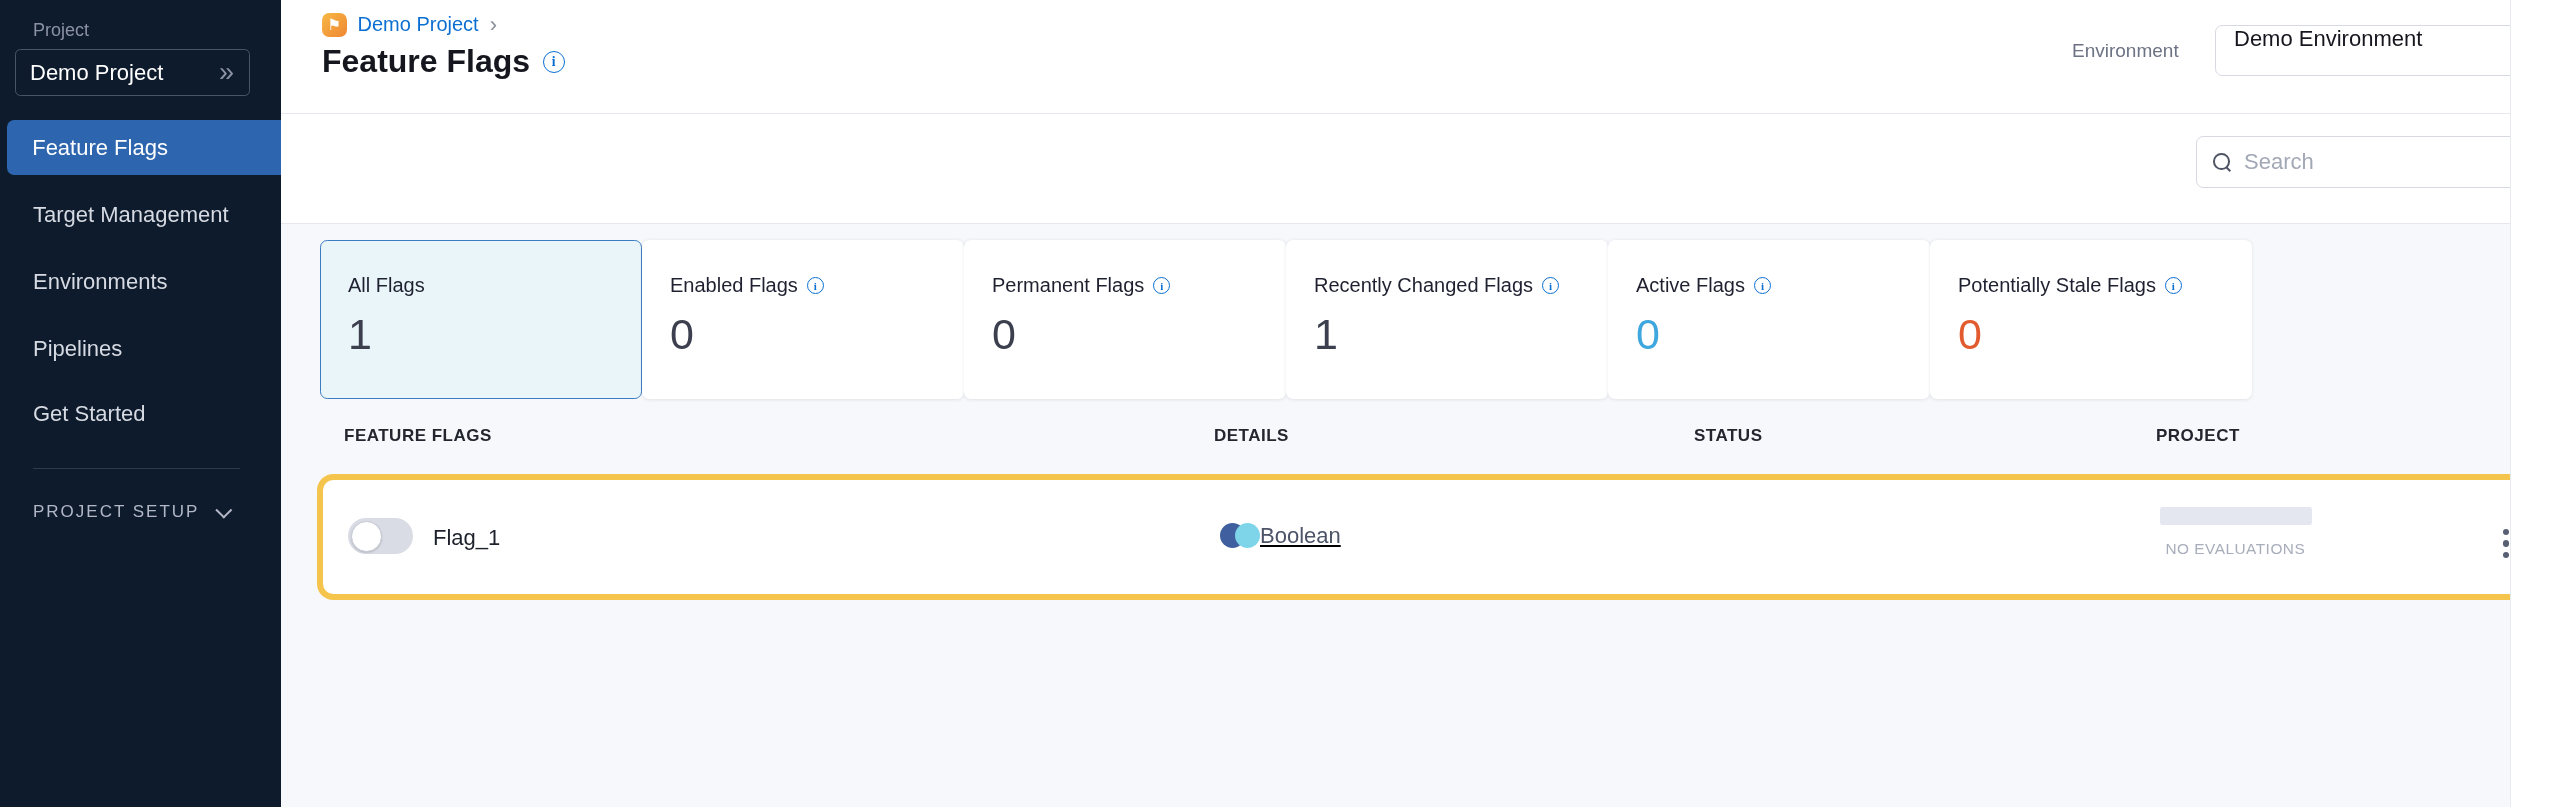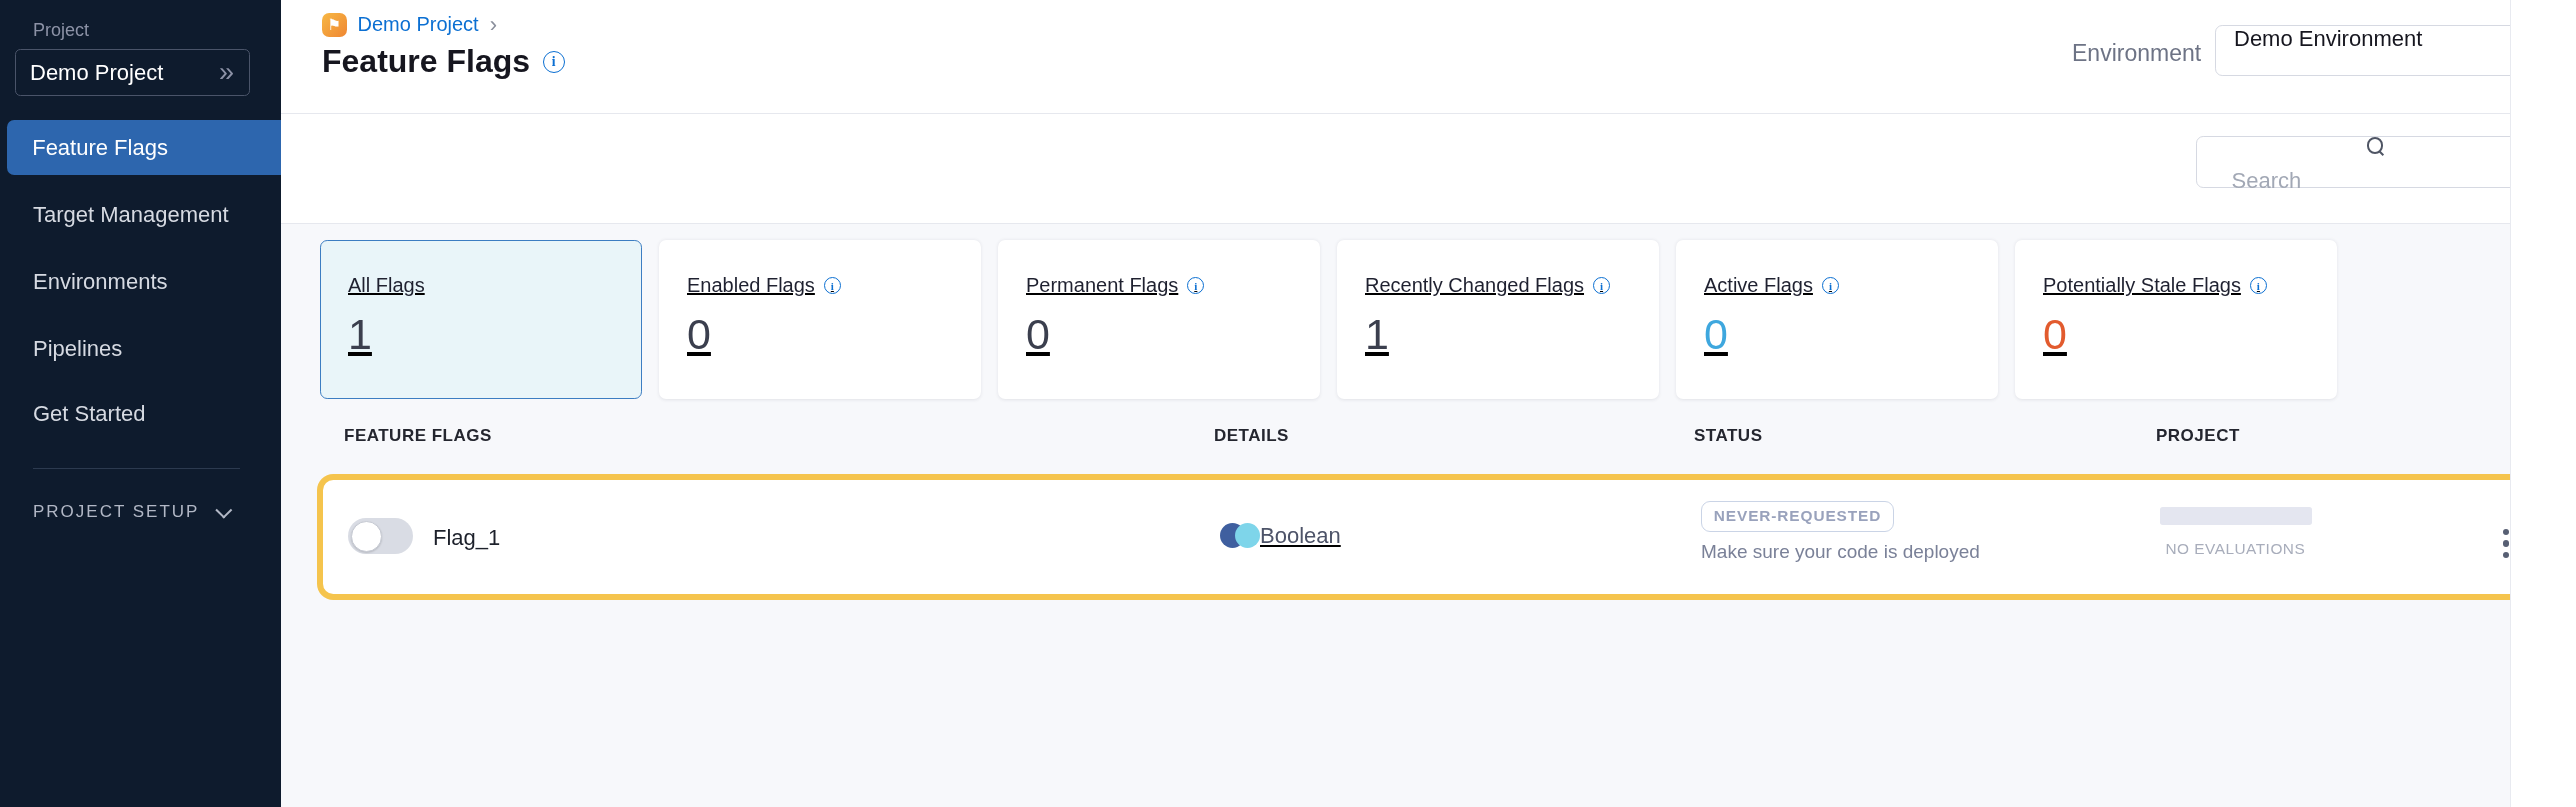--- a/index.html
+++ b/index.html
@@ -39,45 +39,45 @@
   .ff-logo{width:24.5px; height:24.5px; border-radius:7.2px; background:linear-gradient(135deg,#f7b844,#ef8632);
     display:flex; align-items:center; justify-content:center; color:#fff; font-size:15.4px; line-height:1;}
   .crumb-link{color:var(--link-blue); font-size:20px; cursor:pointer;}
   .crumb-chev{color:#8a8f9c; font-size:22px;}
   .title-row{position:absolute; left:41px; top:43px; display:flex; align-items:center; gap:12.7px;}
   .page-title{font-size:32px; font-weight:bold; color:#16161f;}
   .info-icon{display:inline-flex; align-items:center; justify-content:center; width:22px; height:22px;
     border:1.8px solid var(--link-blue); border-radius:50%; color:var(--link-blue); font-size:13.6px; font-weight:bold;
     font-family:"Liberation Serif", serif; flex:0 0 auto; cursor:pointer;}
   .info-icon.small{width:17px; height:17px; border-width:1.4px; font-size:11px;}
-  .env-label{position:absolute; left:1791px; top:40px; font-size:23px; color:#6d7385;}
+  .env-label{position:absolute; left:1791px; top:40px; font-size:19px; color:#6d7385;}
   .env-select{position:absolute; left:1934px; top:24.5px; width:326px; height:51px; background:#fff;
     border:1.4px solid var(--select-border); border-radius:7.2px; display:flex; 
     justify-content:space-between; padding:0 18px; cursor:pointer;}
   .env-select .val{font-size:22px; color:#16161f;}
   .sel-chev{width:11px; height:11px; border-right:2.3px solid #9aa0ae; border-bottom:2.3px solid #9aa0ae;
     transform:rotate(45deg) translateY(-3.6px);}
 
   
   .toolbar{position:absolute; left:0; top:116px; width:100%; height:108px; background:#fff; border-bottom:1.8px solid var(--border-light);}
   .new-flag-btn{position:absolute; left:41px; top:21px; width:285px; height:53px; background:var(--btn-blue);
     border:none; border-radius:6.3px; color:#fff; font-size:22.6px; font-weight:bold; cursor:pointer; font-family:inherit;}
   .search-box{position:absolute; left:1915px; top:20px; width:359px; height:52px; background:#fff;
-    border:1.4px solid var(--select-border); border-radius:7.2px; display:flex; align-items:center; padding:0 16.3px; gap:12.7px;flex-direction:column;}
+    border:1.4px solid var(--select-border); border-radius:7.2px; display:flex; align-items:center; padding:0 16.3px; gap:12.7px;}
   .search-glyph{position:relative; width:18px; height:18px; flex:0 0 auto;}
   .search-glyph::before{content:""; position:absolute; left:0; top:0; width:12.7px; height:12.7px;
     border:2.3px solid #4f5564; border-radius:50%;}
   .search-glyph::after{content:""; position:absolute; left:12.7px; top:12.7px; width:6.3px; height:2.3px;
     background:#4f5564; transform:rotate(45deg); transform-origin:left center;}
   .search-input{border:none; outline:none; flex:1; font-size:22px; color:#16161f; font-family:inherit; background:transparent;}
   .search-input::placeholder{color:#a2a8b5;}
 
   
   .content{position:absolute; left:0; top:224px; width:100%; height:584px; background:var(--content-bg);}
-  .cards{position:absolute; left:39px; top:16.3px; display:flex; gap:17px;text-decoration:underline;}
+  .cards{position:absolute; left:39px; top:16.3px; display:flex; }
   .stat-card{width:322px; height:159px; background:#fff; border-radius:7.2px; border:1.4px solid transparent;
     box-shadow:0 0.9px 3.6px rgba(40,41,61,.10); padding:33px 0 0 27px; cursor:pointer;}
   .stat-card.selected{background:#e9f5f9; border-color:#3c7dc2; box-shadow:none;}
   .stat-label{display:flex; align-items:center; gap:9px; font-size:20px; color:#1f2130;}
   .stat-value{margin-top:12.7px; font-size:43px; color:var(--stat-dark);}
   .stat-value.blue{color:var(--stat-blue);}
   .stat-value.orange{color:var(--stat-orange);}
 
   .thead{position:absolute; top:202px; font-size:17px; font-weight:bold; color:#24262f; letter-spacing:0.5px;}
   .th-flags{left:63px;} .th-details{left:933px;} .th-status{left:1413px;} .th-results{left:1875px;}
@@ -228,24 +228,20 @@
         <div class="flag-name">Flag_1</div>
 
         <div class="bool-group">
           <span class="bool-icon">
             <span class="c1"></span>
               <span class="c2"></span>
           </span>
           <span class="bool-text">Boolean</span>
         </div>
 
-        <div class="status-group">
-          <span class="status-badge">NEVER-REQUESTED</span>
-          <div class="status-note">Make sure your code is deployed</div>
-        </div>
 
         <div class="results-group">
           <div class="eval-bar"></div>
           <div class="eval-note">NO EVALUATIONS</div>
         </div>
 
         <div class="kebab">
           <div class="dot"></div>
             <div class="dot"></div>
             <div class="dot"></div>

